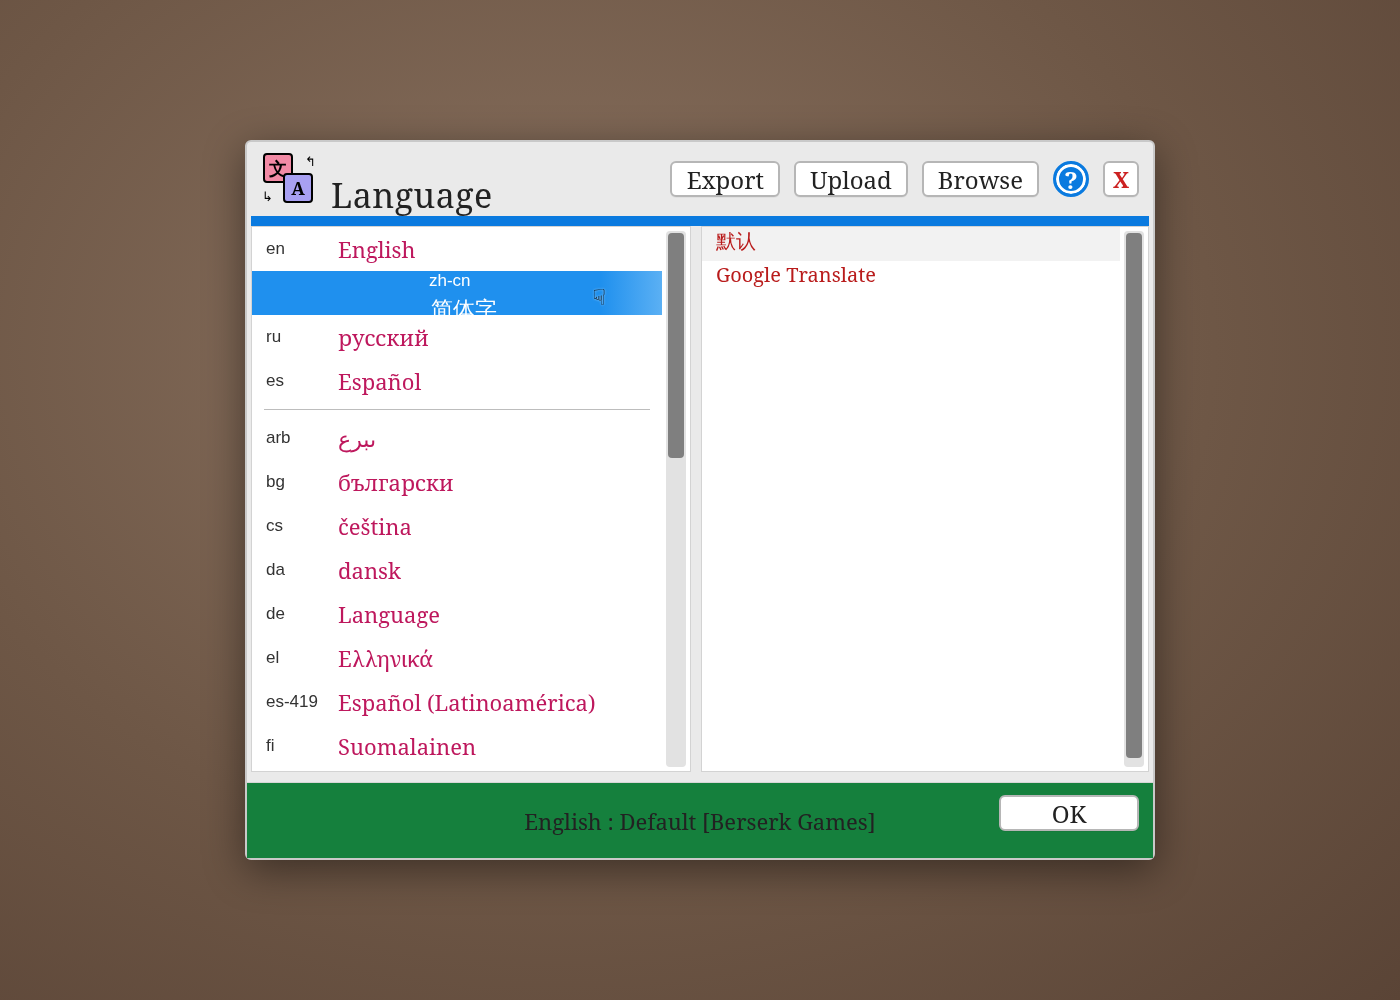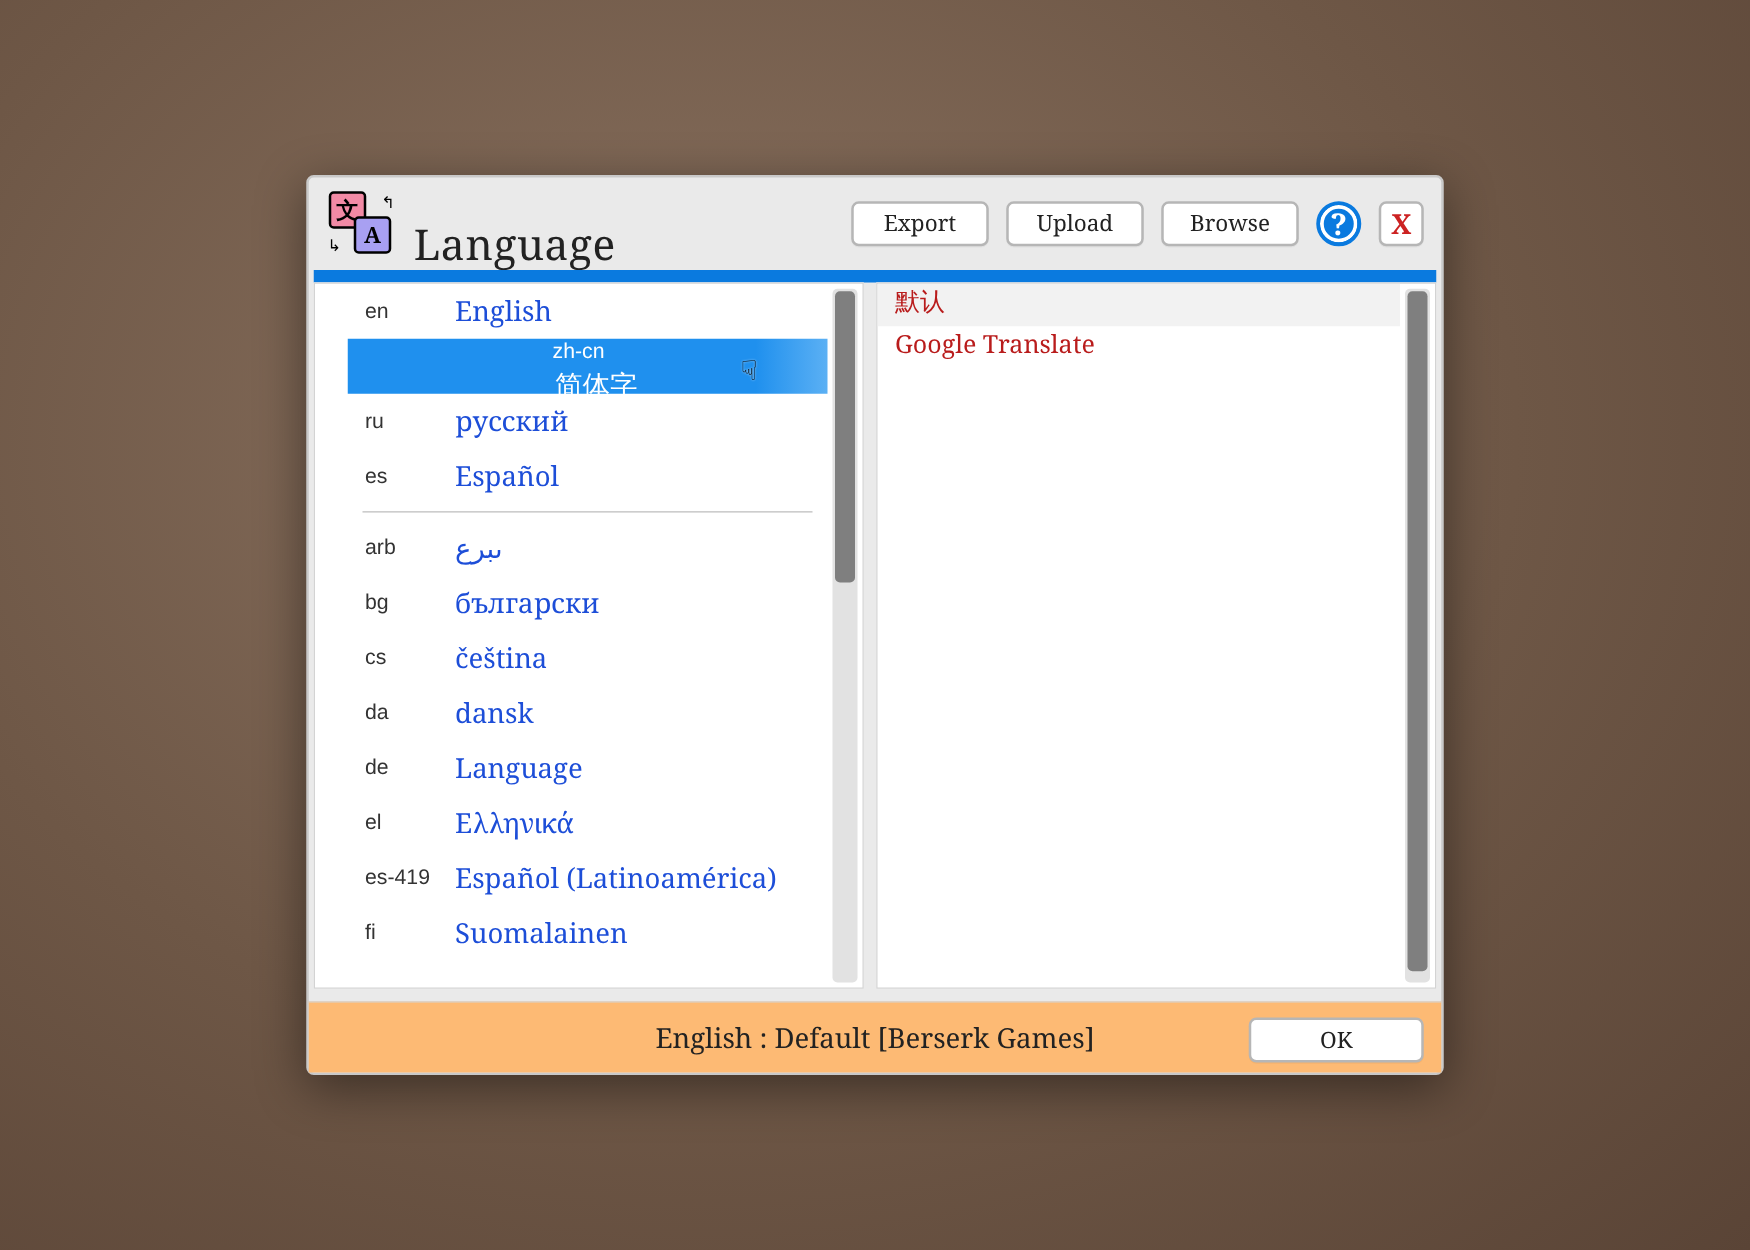--- a/index.html
+++ b/index.html
@@ -45,21 +45,21 @@
     letter-spacing: 0.5px;
     margin-top: 32px;
   }
   .btn {
     background: #fff;
     border: 2px solid #b6b6b6;
     border-radius: 6px;
     height: 36px;
     min-width: 110px;
     padding: 16px 14px;
-    font-size: 18px;
+    font-size: 24px;
     color: #222;
     font-family: inherit;
     cursor: pointer;
     display: flex; align-items: center; justify-content: center;
     box-shadow: 0 1px 0 rgba(0,0,0,0.04);
   }
   .btn.small { min-width: 36px; width: 36px; padding: 0; }
   .help-btn {
     width: 36px; height: 36px;
     border-radius: 50%;
@@ -79,36 +79,36 @@
     flex: 1; display: flex; gap: 10px; padding: 0 4px 10px 4px; min-height: 0;
   }
   .pane {
     background: #fff;
     border: 1px solid #d3d3d3;
     position: relative;
     display: flex;
     flex-direction: column;
     min-height: 0;
   }
-  .pane.left { flex: 0 0 440px; padding-left: 26px; }
+  .pane.left { flex: 0 0 440px; }
   .pane.right { flex: 1; }
   .list {
     overflow: hidden;
     flex: 1;
     padding-right: 28px; 
   }
   .row {
     display: flex; align-items: center;
     height: 44px;
     padding-left: 14px;
     gap: 2px;
     cursor: pointer;
   }
   .row .code { width: 70px; font-size: 17px; color: #333; font-family: Arial, sans-serif; }
-  .row .name { font-size: 22px; color: #1d4ed8; }
+  .row .name { font-size: 22px; color: #be185d; }
   .row.selected {
     background: linear-gradient(90deg, #1f90ee 0%, #1f90ee 85%, #5bb0f4 100%);
     color: #fff;
   }
   .row.selected .code, .row.selected .name { color: #fff; }
   .row.selected { position: relative; flex-direction: column; }
   .cursor {
     position: absolute; right: 56px; top: 10px;
     font-size: 22px; color: #000;
     filter: drop-shadow(0 0 1px #fff);
@@ -124,24 +124,24 @@
   }
   .pane.left .thumb { top: 2px; height: 42%; }
   .pane.right .thumb { top: 2px; height: 98%; }
   .right-list .item {
     height: 34px; display: flex; align-items: flex-start;
     padding-left: 14px; font-size: 20px; color: #b91c1c;
     cursor: pointer;
   }
   .right-list .item:nth-child(odd){ background: #f2f2f2; }
   .footer {
-    height: 57px;
-    display: flex; align-items: center; justify-content: center;
-    position: relative;
-    background: #fdba74;
+    height: 76px;
+    display: flex; align-items: center; justify-content: center;
+    position: relative;
+    background: #15803d;
     border-top: 1px solid #d6d6d6;
   }
   .footer-text { font-size: 22px; color: #222; }
   .ok-btn {
     position: absolute; right: 14px; top: 12px;
     min-width: 140px;
   }
 </style>
 </head>
 <body>

